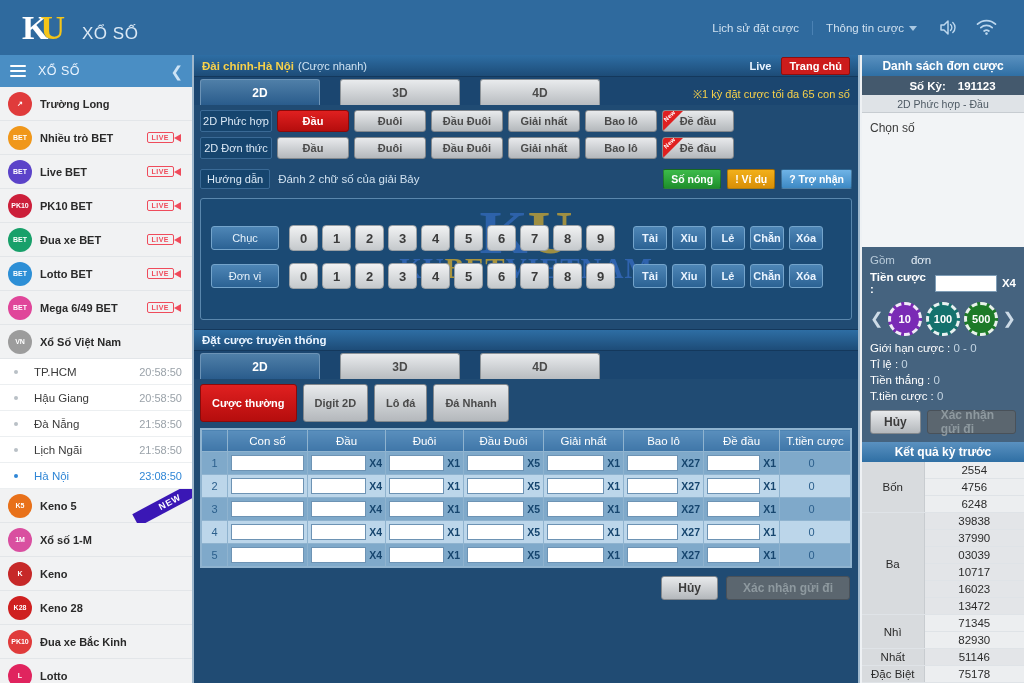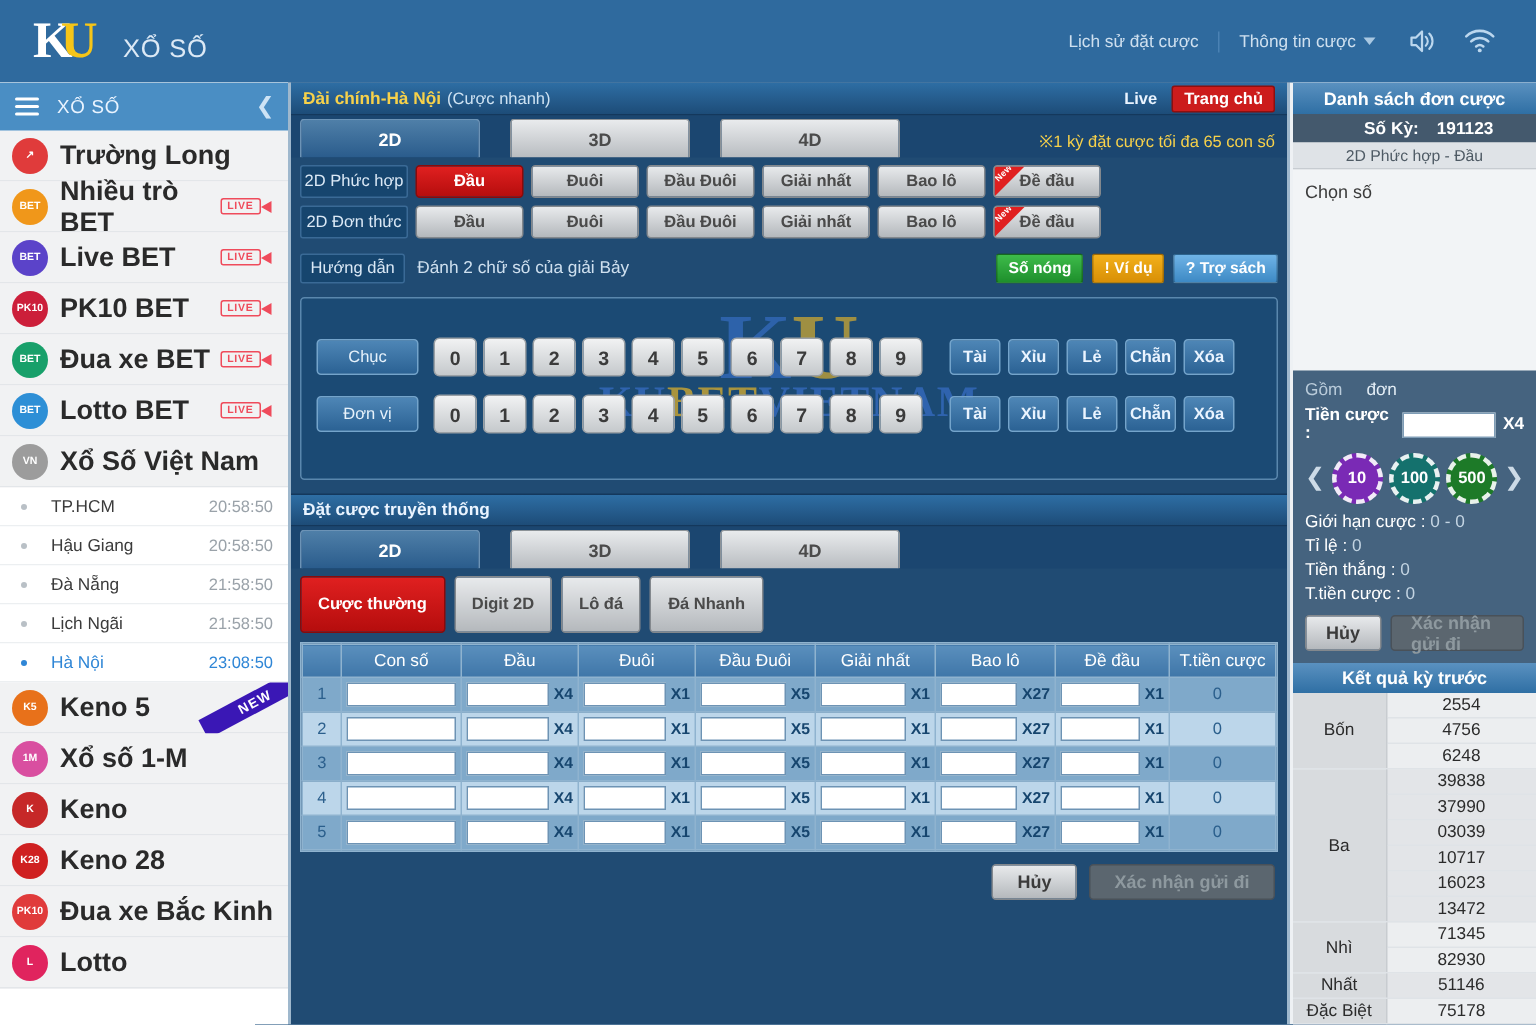--- a/index.html
+++ b/index.html
@@ -63,21 +63,21 @@
     position: absolute; right: 9px; top: 50%; transform: translateY(-50%);
     font-size: 15px; color: #cde3f5; cursor: pointer; line-height: 1;
   }
   .sb-item {
     height: 34px; display: flex; align-items: center; padding: 0 8px;
     border-bottom: 1px solid #e3e6e9; background: #f1f2f3; cursor: pointer;
   }
   .sb-item .ic { width: 24px; height: 24px; flex: 0 0 24px; margin-right: 8px;
     border-radius: 50%; display: flex; align-items: center; justify-content: center;
     color: #fff; font-size: 7px; font-weight: bold; line-height: 1; text-align:center; }
-  .sb-item .lbl { font-size: 18px; color: #2a2a2a; font-weight: bold; flex: 1; }
+  .sb-item .lbl { font-size: 11px; color: #2a2a2a; font-weight: bold; flex: 1; }
   .live-badge {
     border: 1px solid #ef4b5b; color: #ef4b5b; font-size: 7px; font-weight: bold;
     padding: 1px 4px 1px 3px; border-radius: 2px; position: relative; margin-right: 10px;
     letter-spacing: .5px;
   }
   .live-badge::after {
     content: ""; position: absolute; right: -8px; top: 1px;
     border-top: 4px solid transparent; border-bottom: 4px solid transparent;
     border-right: 7px solid #ef4b5b;
   }
@@ -386,20 +386,25 @@
           <span class="ic" style="background:#18a06a">BET</span>
           <span class="lbl">Đua xe BET</span>
           <span class="live-badge">LIVE</span>
         </div>
         <div class="sb-item">
           <span class="ic" style="background:#2d8fd6">BET</span>
           <span class="lbl">Lotto BET</span>
           <span class="live-badge">LIVE</span>
         </div>
         <div class="sb-item">
+          <span class="ic" style="background:#e0469a">BET</span>
+          <span class="lbl">Mega 6/49 BET</span>
+          <span class="live-badge">LIVE</span>
+        </div>
+        <div class="sb-item">
           <span class="ic" style="background:#9c9c9c">VN</span>
           <span class="lbl">Xổ Số Việt Nam</span>
         </div>
       </div>
     <div id="sb-regions">
         <div class="sb-sub">
           <span class="dot"></span>
           <span class="nm">TP.HCM</span>
           <span class="tm">20:58:50</span>
         </div>
@@ -521,21 +526,21 @@
           </div>
         </div>
       </div>
 
     <div class="guide">
       <span class="guide-tag">Hướng dẫn</span>
       <span class="guide-txt">Đánh 2 chữ số của giải Bảy</span>
       <span class="guide-btns" id="guide-btns">
           <span class="gbtn green">Số nóng</span>
           <span class="gbtn orange">! Ví dụ</span>
-          <span class="gbtn blue">? Trợ sách</span>
+          <span class="gbtn blue">? Trợ nhận</span>
         </span>
     </div>
 
     <div class="numbox">
       <div class="watermark">
         <div class="wm-ku"><span class="wm-k">K</span><span class="wm-u">U</span></div>
         <div class="wm-name"><span class="wm-a">KU</span><span class="wm-b">BET</span><span class="wm-a">VIETNAM</span></div>
       </div>
       <div id="num-rows">
           <div class="numrow r1">

